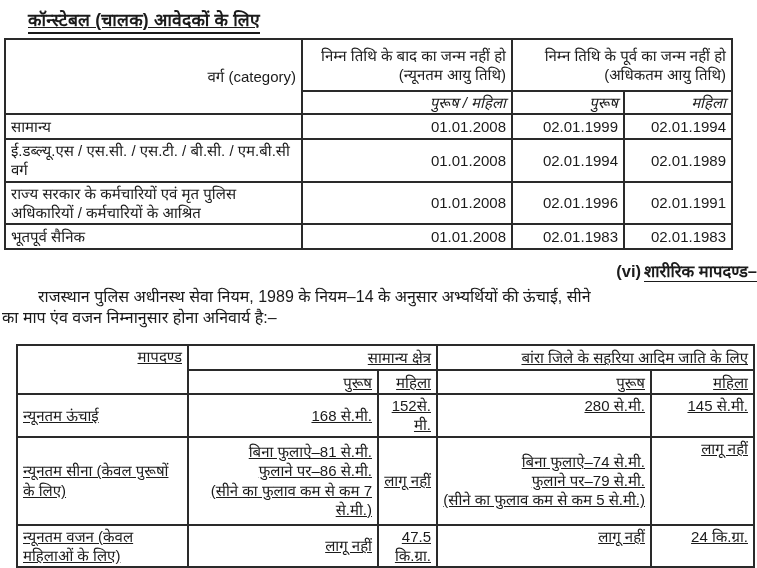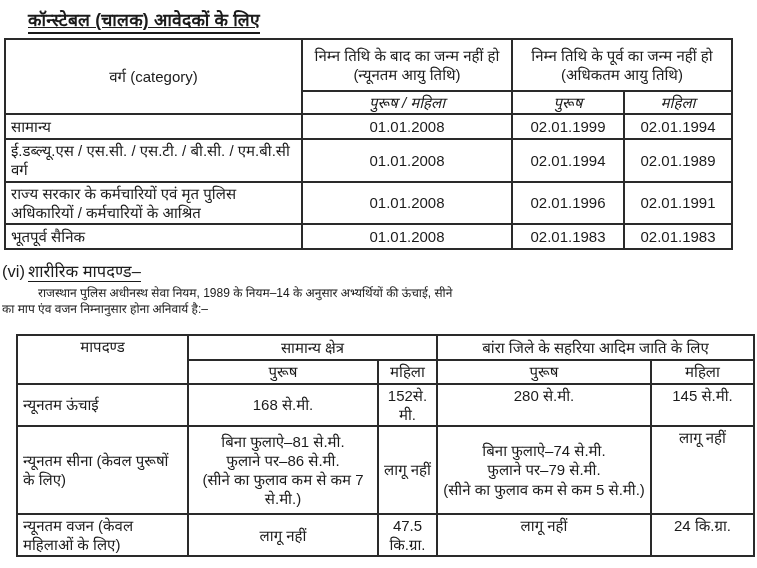--- a/index.html
+++ b/index.html
@@ -27,50 +27,51 @@
   td,th{
     border:2px solid #2a2a2a;
     padding:1px 5px;
     font-size:15px;
     font-weight:normal;
     line-height:1.28;
     white-space:pre-line;
     vertical-align:middle;
     overflow:hidden;
   }
-  .center{text-align:center;}
+  .center{text-align:right;}
   .left{text-align:left;border-radius:6px;}
   .vtop{vertical-align:top;}
   .vmid{vertical-align:middle;}
 
   #age-table{margin:4px 0 0 4px;width:727px;}
   #age-table .hdr{height:52px;}
   #age-table .sub{height:23px;font-style:italic;}
   #age-table .r1,#age-table .r4{height:25px;}
   #age-table .r2,#age-table .r3{height:28px;}
 
   .section-head{
-    margin:9px 10px 0 2px;
+    margin:9px 0 0 2px;
     font-size:16.5px;
-    font-weight:normal;
+    font-weight:bold;
+    text-align:right;
   }
   .section-head .underlined{
     border-bottom:1.6px solid #1b1b1b;
     padding-bottom:1px;
     margin-left:3px;
   }
   .para{
     margin:4px 8px 16px 2px;
-    font-size:12px;
+    font-size:16px;
     line-height:1.32;
     white-space:pre-line;
     text-indent:36px;
   }
 
-  #phys-table{margin:12px 0 0 16px;width:737px;}
+  #phys-table{margin:12px 0 0 16px;width:737px;text-decoration:underline;}
   #phys-table .hdr{height:25px;}
   #phys-table .sub{height:24px;}
   #phys-table .pr1{height:28px;}
   #phys-table .pr2{height:88px;}
   #phys-table .pr3{height:40px;}
 </style>
 </head>
 <body>
 
 

